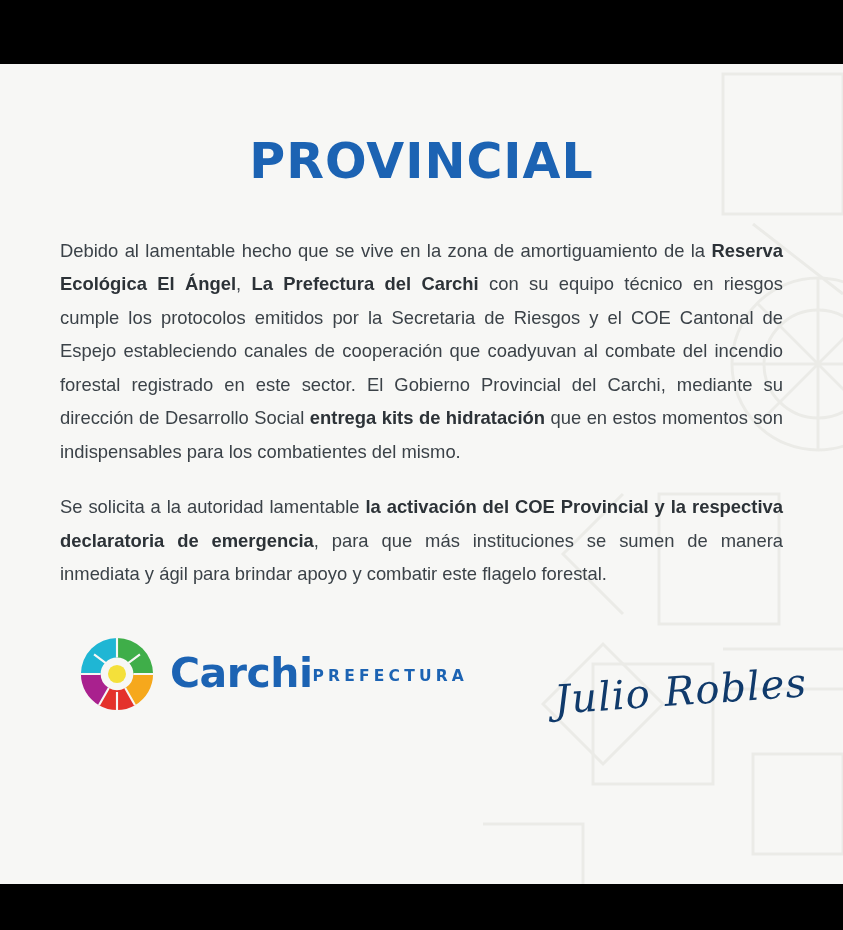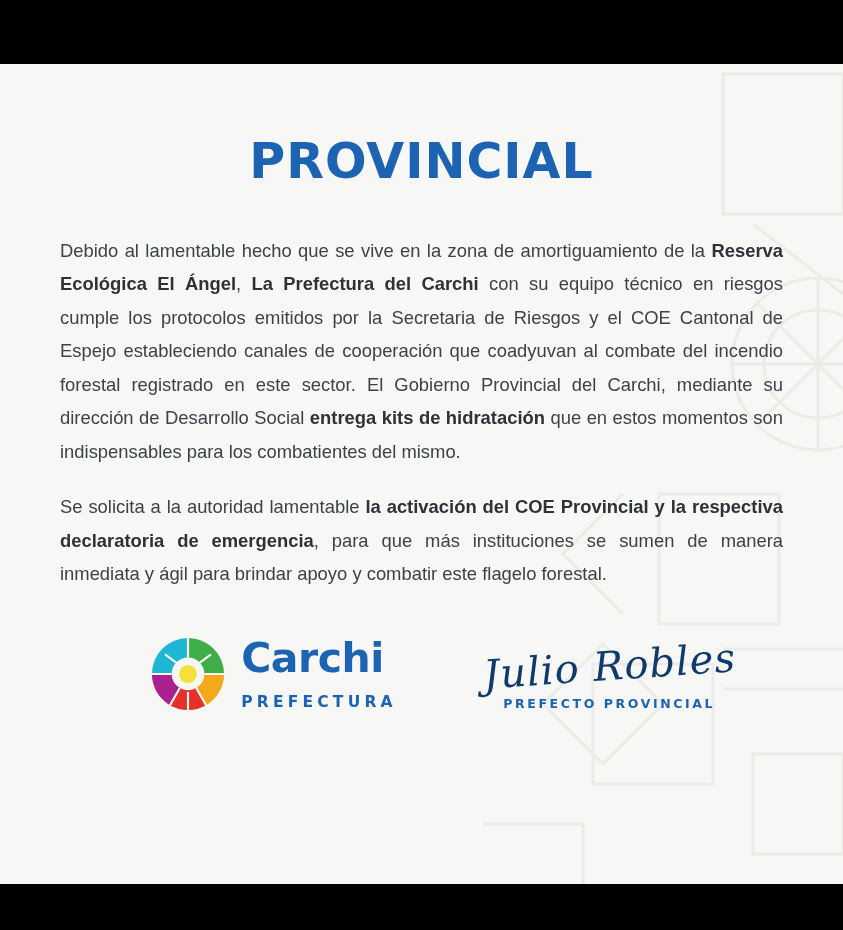--- a/index.html
+++ b/index.html
@@ -77,21 +77,21 @@
     justify-content: center;
     gap: 86px;
     padding-left: 40px;
   }
   .brand {
     display: flex;
     align-items: center;
     gap: 12px;
   }
   .brand-mark { width: 82px; height: 82px; display: block; }
-  .brand-words { display: flex; flex-direction: column; line-height: 1; }
+  .brand-words { display: flex; flex-direction: row; line-height: 1; }
   .brand-name {
     font-size: 41px;
     font-weight: 700;
     color: #1c63b3;
     letter-spacing: -0.5px;
     font-family: "DejaVu Sans", sans-serif;
   }
   .brand-sub {
     margin-top: 16px;
     font-size: 15.5px;
@@ -173,20 +173,19 @@
           </g>
         </svg>
         <div class="brand-words">
           <span class="brand-name">Carchi</span>
           <span class="brand-sub">PREFECTURA</span>
         </div>
       </div>
 
       <div class="signature">
         <span class="sign-name">Julio Robles</span>
-        <div class="sign-role">PREFECTO PROVINCIAL</div>
       </div>
 
     </div>
   </div>
 
   <div class="bar-bottom"></div>
 </div>
 
 </body></html>

